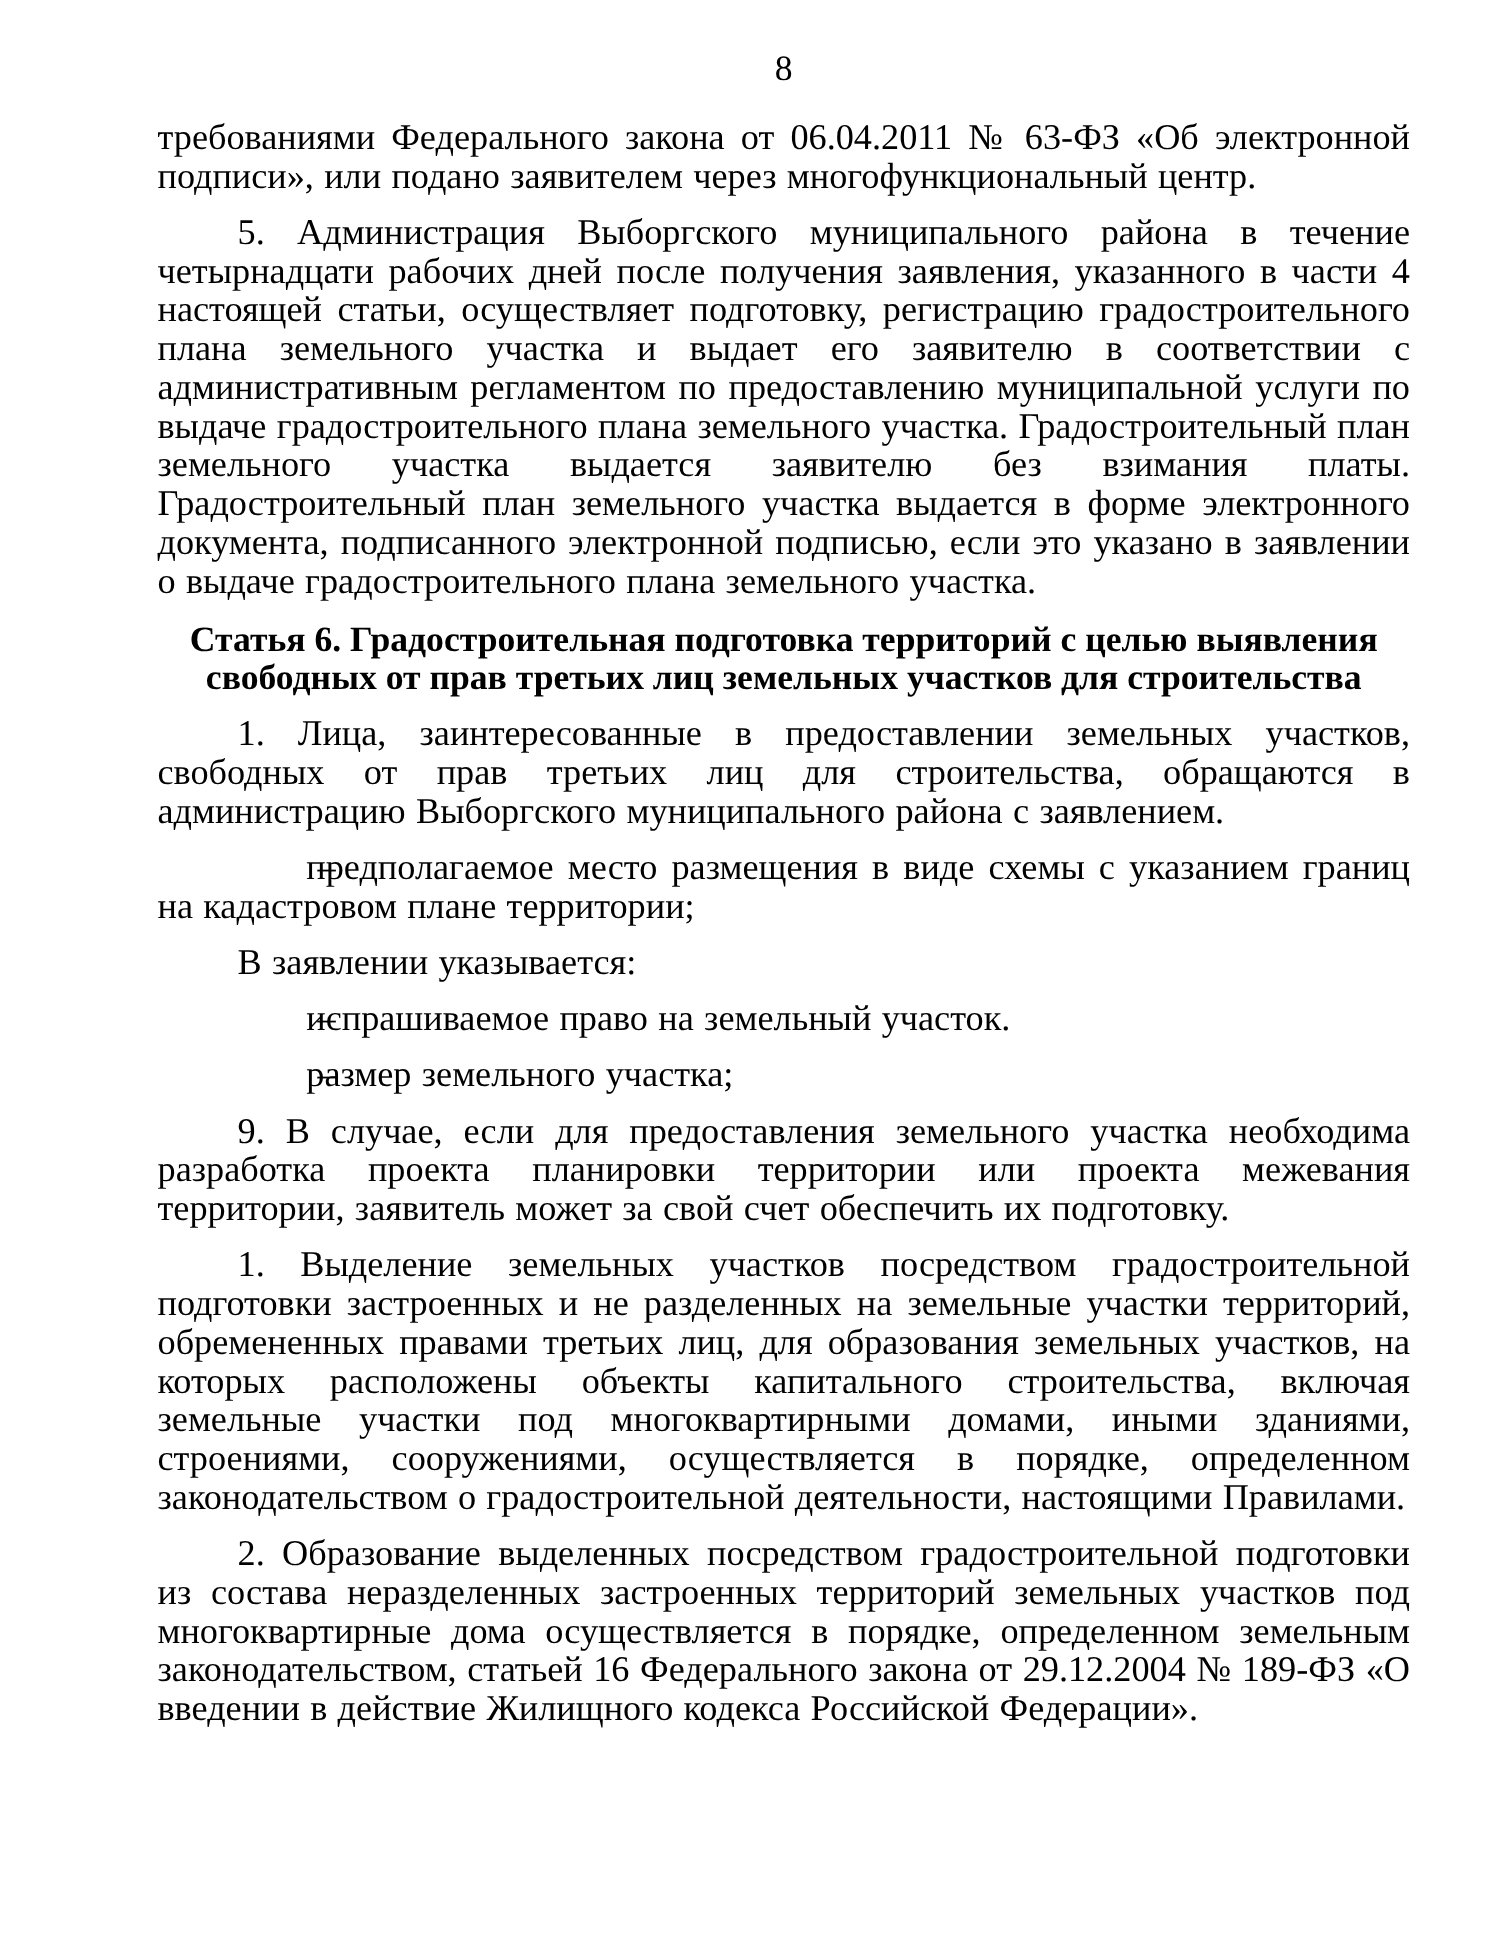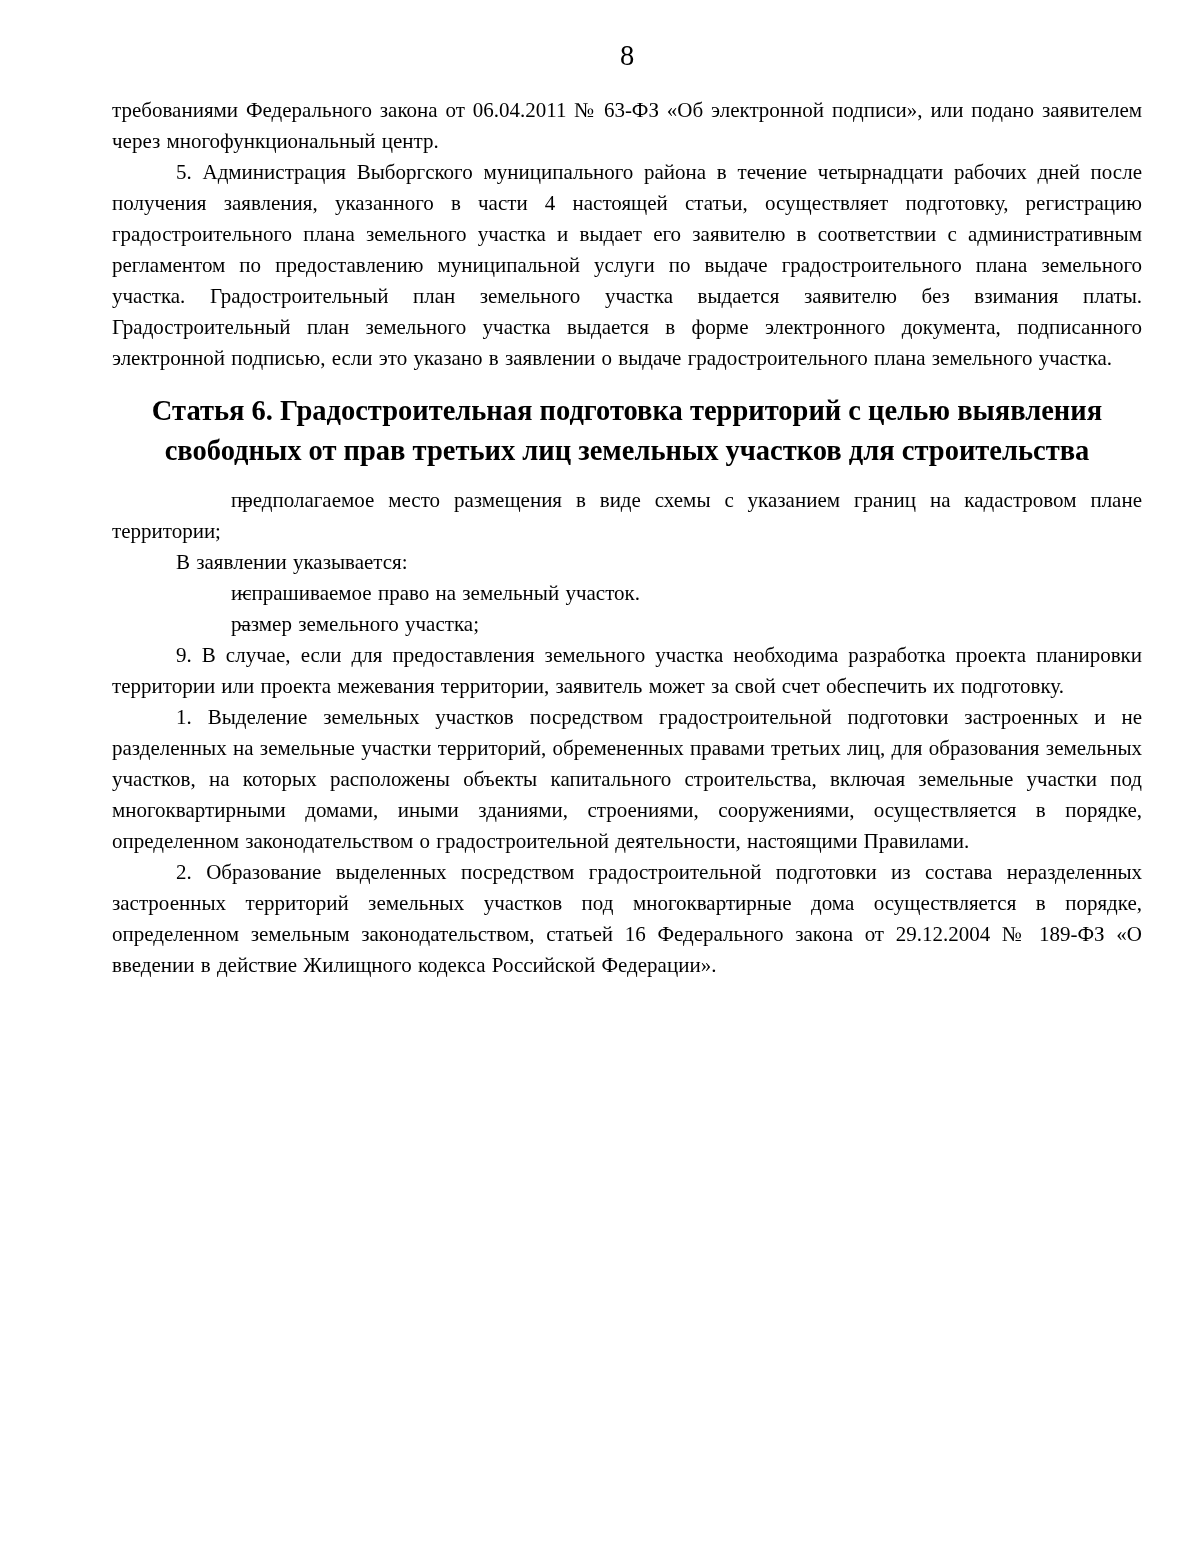--- a/index.html
+++ b/index.html
@@ -22,37 +22,37 @@
     top: 40px;
     width: 1030px;
   }
   .page-number {
     font-size: 28.5px;
     line-height: 31px;
     text-align: center;
     margin: 0 0 24px 0;
   }
   .body-par {
-    margin: 0;
-    font-size: 21px;
+    margin: 14px;
+    font-size: 29px;
     line-height: 31px;
     text-align: justify;
     text-indent: 64px;
     word-spacing: 1px;
   }
   .no-indent {
     text-indent: 0;
   }
   .justify-last {
     text-align-last: justify;
   }
   .article-heading {
     margin: 17px 0 14px 0;
     font-size: 28.5px;
-    line-height: 40px;
+    line-height: 30px;
     font-weight: bold;
     text-align: center;
     text-indent: 0;
   }
   .li .marker {
     display: inline-block;
     width: 55px;
   }
 </style>
 </head>
@@ -62,20 +62,21 @@
   <div class="column">
 
     <div class="page-number">8</div>
 
     <p class="body-par no-indent">требованиями Федерального закона от 06.04.2011 № 63-ФЗ «Об электронной подписи», или подано заявителем через многофункциональный центр.</p>
 
     <p class="body-par">5. Администрация Выборгского муниципального района в течение четырнадцати рабочих дней после получения заявления, указанного в части 4 настоящей статьи, осуществляет подготовку, регистрацию градостроительного плана земельного участка и выдает его заявителю в соответствии с административным регламентом по предоставлению муниципальной услуги по выдаче градостроительного плана земельного участка. Градостроительный план земельного участка выдается заявителю без взимания платы. Градостроительный план земельного участка выдается в форме электронного документа, подписанного электронной подписью, если это указано в заявлении о выдаче градостроительного плана земельного участка.</p>
 
     <h2 class="article-heading">Статья 6. Градостроительная подготовка территорий с целью выявления свободных от прав третьих лиц земельных участков для строительства</h2>
 
+    <p class="body-par">1.  Лица, заинтересованные в предоставлении земельных участков, свободных от прав третьих лиц для строительства, обращаются в администрацию Выборгского муниципального района с заявлением.</p>
 
     <p class="body-par li">
       <span class="marker">–</span><span>предполагаемое место размещения в виде схемы с указанием границ на кадастровом плане территории;</span>
     </p>
 
     <p class="body-par">В заявлении указывается:</p>
 
     <p class="body-par li">
       <span class="marker">–</span><span>испрашиваемое право на земельный участок.</span>
     </p>

